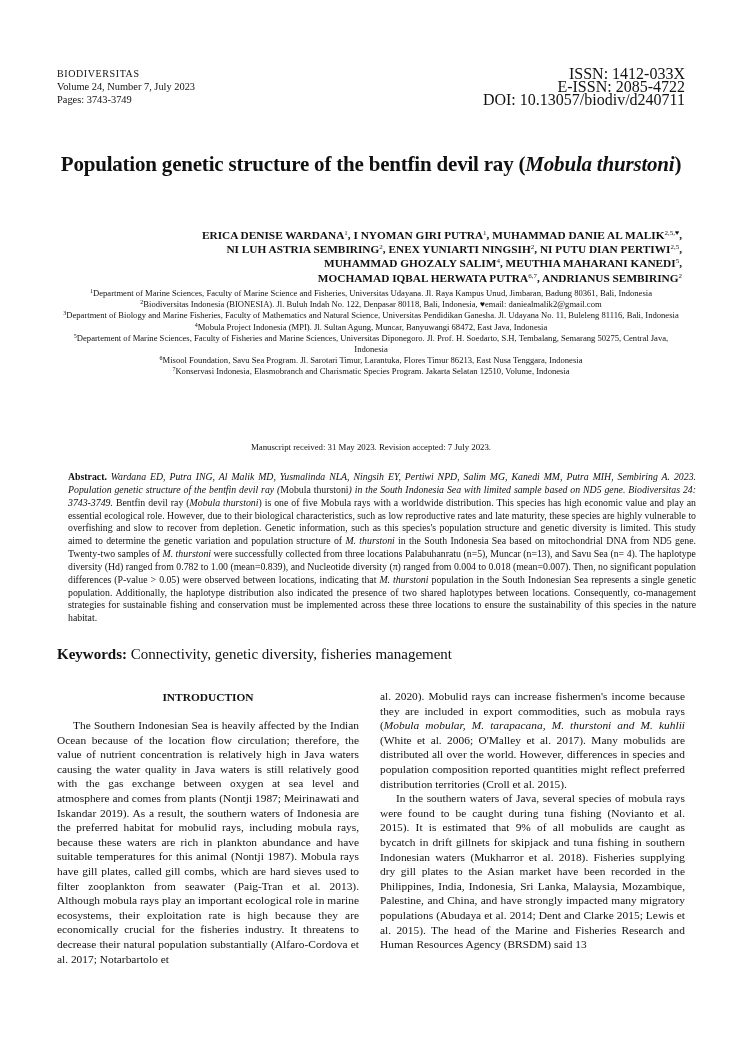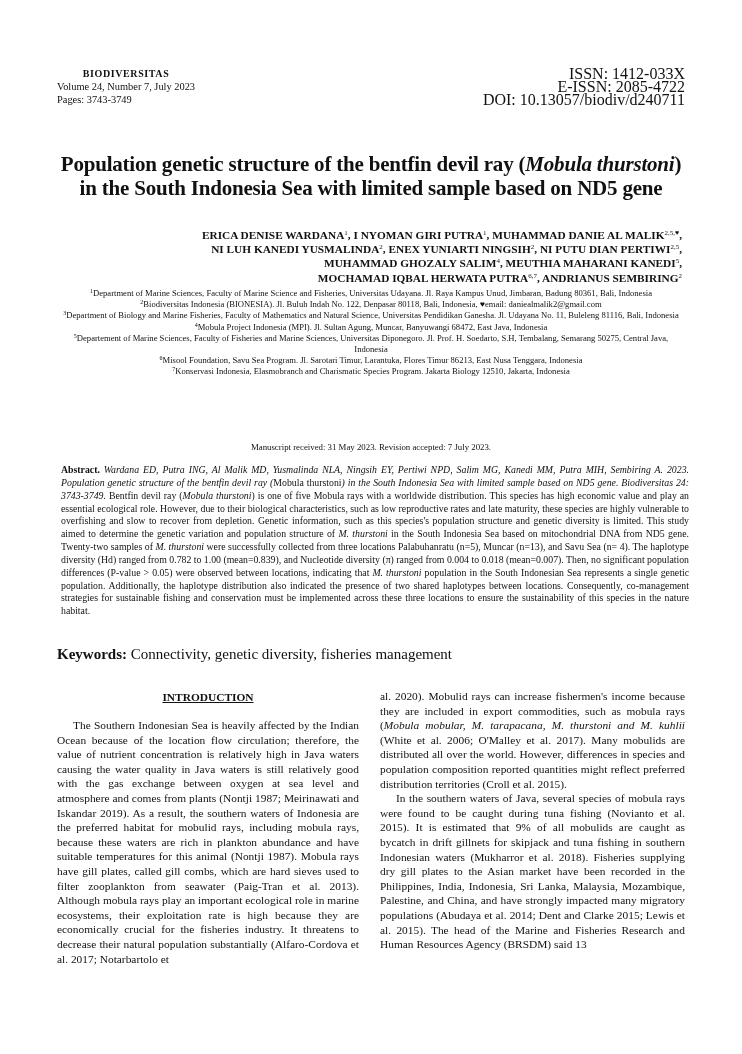--- a/index.html
+++ b/index.html
@@ -1,21 +1,21 @@
 <!DOCTYPE html>
 <html><head>
 <meta charset="utf-8">
 <style>
   html, body { margin: 0; padding: 0; background: #ffffff; }
   body {
     width: 742px; height: 1054px; position: relative; overflow: hidden;
     font-family: "Liberation Serif", "DejaVu Serif", serif; color: #111;
   }
   .hdr-left { position: absolute; left: 57px; top: 67px; font-size: 10.4px; line-height: 13px; }
-  .hdr-left .journal { font-weight: bold; letter-spacing: 0.6px; font-size: 10px; text-align: center; }
+  .hdr-left .journal { font-weight: normal; letter-spacing: 0.6px; font-size: 10px; }
   .hdr-right { position: absolute; right: 57px; top: 67px; font-size: 16px; line-height: 13px; text-align: right; }
   .title {
     position: absolute; left: 50px; top: 152px; width: 642px;
     text-align: center; font-weight: bold; font-size: 21px; line-height: 24px;
     font-family: "Liberation Serif", serif; letter-spacing: -0.2px;
   }
   .title i { font-style: italic; }
   .authors {
     position: absolute; left: 60px; top: 228px; width: 622px;
     text-align: right; font-weight: bold; font-size: 11.3px; line-height: 14.2px;
@@ -27,36 +27,35 @@
   }
   .affil sup { font-size: 6px; vertical-align: 3px; line-height: 0; }
   .affil p { margin: 0; }
   .received {
     position: absolute; left: 57px; top: 418px; width: 628px; text-align: center;
     font-size: 8.8px;
     margin-top: 24px;
   }
   .abstract {
     position: absolute; left: 57px; top: 460px; width: 628px;
-    font-size: 9.8px; line-height: 12.85px; text-align: justify; margin: 4px;
+    font-size: 9.8px; line-height: 12.85px; text-align: justify; margin: 11px;
   }
   .abstract b { font-weight: bold; }
   .keywords {
     position: absolute; left: 57px; top: 646px; width: 628px; font-size: 15px;
   }
   .col {
     position: absolute; top: 690px; width: 302px;
     font-size: 11.4px; line-height: 14.6px; text-align: justify;
   }
   .col.left { left: 57px; }
   .col.right { left: 380px; top: 689px; width: 305px; }
   .col h2 {
     margin: 0 0 14px 0; font-size: 11.4px; font-weight: bold; text-align: center;
     line-height: 14px;
-    text-decoration: underline;
   }
   .col p { margin: 0; }
   .indent { text-indent: 16px; }
 </style>
 </head>
 <body>
 
 <div class="hdr-left">
   <div class="journal">BIODIVERSITAS</div>
   <div>Volume 24, Number 7, July 2023</div>
@@ -64,44 +63,43 @@
 </div>
 
 <div class="hdr-right">
   <div>ISSN: 1412-033X</div>
   <div>E-ISSN: 2085-4722</div>
   <div>DOI: 10.13057/biodiv/d240711</div>
 </div>
 
 <div class="title">
   <span>Population genetic structure of the bentfin devil ray (</span><i>Mobula thurstoni</i><span>)</span><br>
-  <span>in the South Indonesia Sea with limited sample based on ND5 gene</span>
 </div>
 
 <div class="authors">
   <span><span>ERICA DENISE WARDANA</span><sup>1</sup><span>, </span></span>
   <span><span>I NYOMAN GIRI PUTRA</span><sup>1</sup><span>, </span></span>
   <span><span>MUHAMMAD DANIE AL MALIK</span><sup>2,5,♥</sup><span>,</span></span><br>
-  <span><span>NI LUH KANEDI YUSMALINDA</span><sup>2</sup><span>, </span></span>
+  <span><span>NI LUH ASTRIA SEMBIRING</span><sup>2</sup><span>, </span></span>
   <span><span>ENEX YUNIARTI NINGSIH</span><sup>2</sup><span>, </span></span>
   <span><span>NI PUTU DIAN PERTIWI</span><sup>2,5</sup><span>,</span></span><br>
   <span><span>MUHAMMAD GHOZALY SALIM</span><sup>4</sup><span>, </span></span>
   <span><span>MEUTHIA MAHARANI KANEDI</span><sup>5</sup><span>,</span></span><br>
   <span><span>MOCHAMAD IQBAL HERWATA PUTRA</span><sup>6,7</sup><span>, </span></span>
   <span><span>ANDRIANUS SEMBIRING</span><sup>2</sup><span></span></span>
 </div>
 
 <div class="affil">
   <p><sup>1</sup><span>Department of Marine Sciences, Faculty of Marine Science and Fisheries, Universitas Udayana. Jl. Raya Kampus Unud, Jimbaran, Badung 80361, Bali, Indonesia</span></p>
   <p><sup>2</sup><span>Biodiversitas Indonesia (BIONESIA). Jl. Buluh Indah No. 122, Denpasar 80118, Bali, Indonesia, ♥email: daniealmalik2@gmail.com</span></p>
   <p><sup>3</sup><span>Department of Biology and Marine Fisheries, Faculty of Mathematics and Natural Science, Universitas Pendidikan Ganesha. Jl. Udayana No. 11, Buleleng 81116, Bali, Indonesia</span></p>
   <p><sup>4</sup><span>Mobula Project Indonesia (MPI). Jl. Sultan Agung, Muncar, Banyuwangi 68472, East Java, Indonesia</span></p>
   <p><sup>5</sup><span>Departement of Marine Sciences, Faculty of Fisheries and Marine Sciences, Universitas Diponegoro. Jl. Prof. H. Soedarto, S.H, Tembalang, Semarang 50275, Central Java, Indonesia</span></p>
   <p><sup>6</sup><span>Misool Foundation, Savu Sea Program. Jl. Sarotari Timur, Larantuka, Flores Timur 86213, East Nusa Tenggara, Indonesia</span></p>
-  <p><sup>7</sup><span>Konservasi Indonesia, Elasmobranch and Charismatic Species Program. Jakarta Biology 12510, Jakarta, Indonesia</span></p>
+  <p><sup>7</sup><span>Konservasi Indonesia, Elasmobranch and Charismatic Species Program. Jakarta Selatan 12510, Volume, Indonesia</span></p>
 </div>
 
 <div class="received">Manuscript received: 31 May 2023. Revision accepted: 7 July 2023.</div>
 
 <p class="abstract"><b>Abstract.</b><i> Wardana ED, Putra ING, Al Malik MD, Yusmalinda NLA, Ningsih EY, Pertiwi NPD, Salim MG, Kanedi MM, Putra MIH, Sembiring A. 2023. Population genetic structure of the bentfin devil ray (</i><span>Mobula thurstoni</span><i>) in the South Indonesia Sea with limited sample based on ND5 gene. Biodiversitas 24: 3743-3749.</i><span> Bentfin devil ray (</span><i>Mobula thurstoni</i><span>) is one of five Mobula rays with a worldwide distribution. This species has high economic value and play an essential ecological role. However, due to their biological characteristics, such as low reproductive rates and late maturity, these species are highly vulnerable to overfishing and slow to recover from depletion. Genetic information, such as this species's population structure and genetic diversity is limited. This study aimed to determine the genetic variation and population structure of </span><i>M. thurstoni</i><span> in the South Indonesia Sea based on mitochondrial DNA from ND5 gene. Twenty-two samples of </span><i>M. thurstoni</i><span> were successfully collected from three locations Palabuhanratu (n=5), Muncar (n=13), and Savu Sea (n= 4). The haplotype diversity (Hd) ranged from 0.782 to 1.00 (mean=0.839), and Nucleotide diversity (π) ranged from 0.004 to 0.018 (mean=0.007). Then, no significant population differences (P-value &gt; 0.05) were observed between locations, indicating that </span><i>M. thurstoni</i><span> population in the South Indonesian Sea represents a single genetic population. Additionally, the haplotype distribution also indicated the presence of two shared haplotypes between locations. Consequently, co-management strategies for sustainable fishing and conservation must be implemented across these three locations to ensure the sustainability of this species in the nature habitat.</span></p>
 
 <div class="keywords"><b>Keywords:</b><span> Connectivity, genetic diversity, fisheries management</span></div>
 
 <div class="col left">
   <h2>INTRODUCTION</h2>

